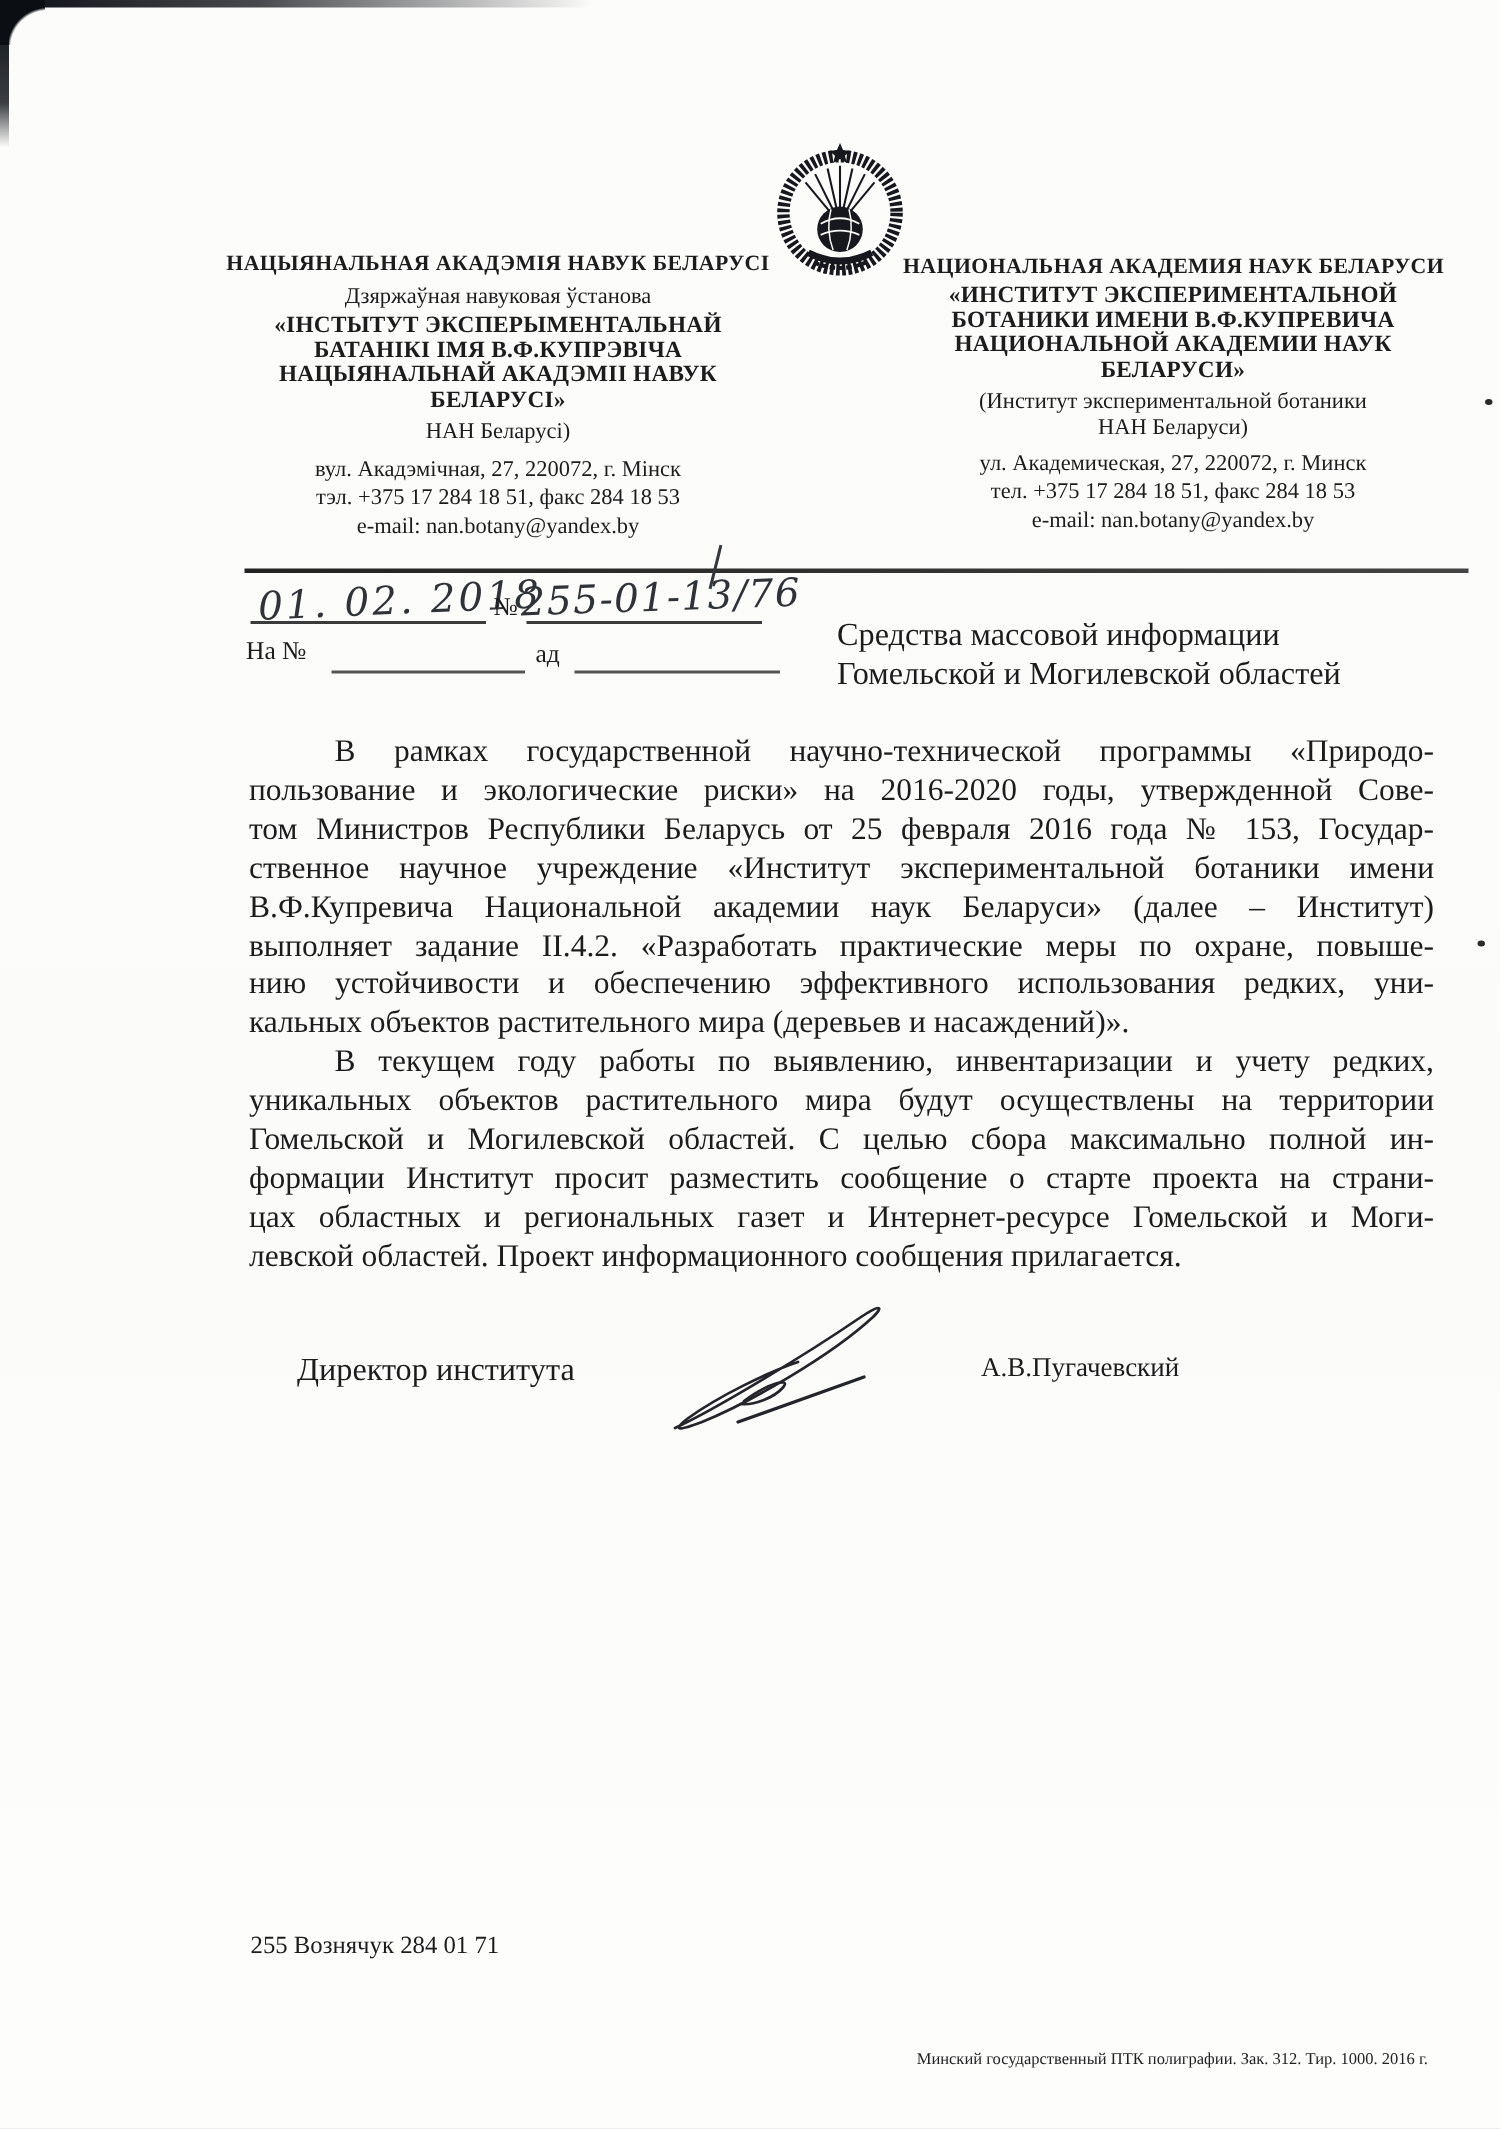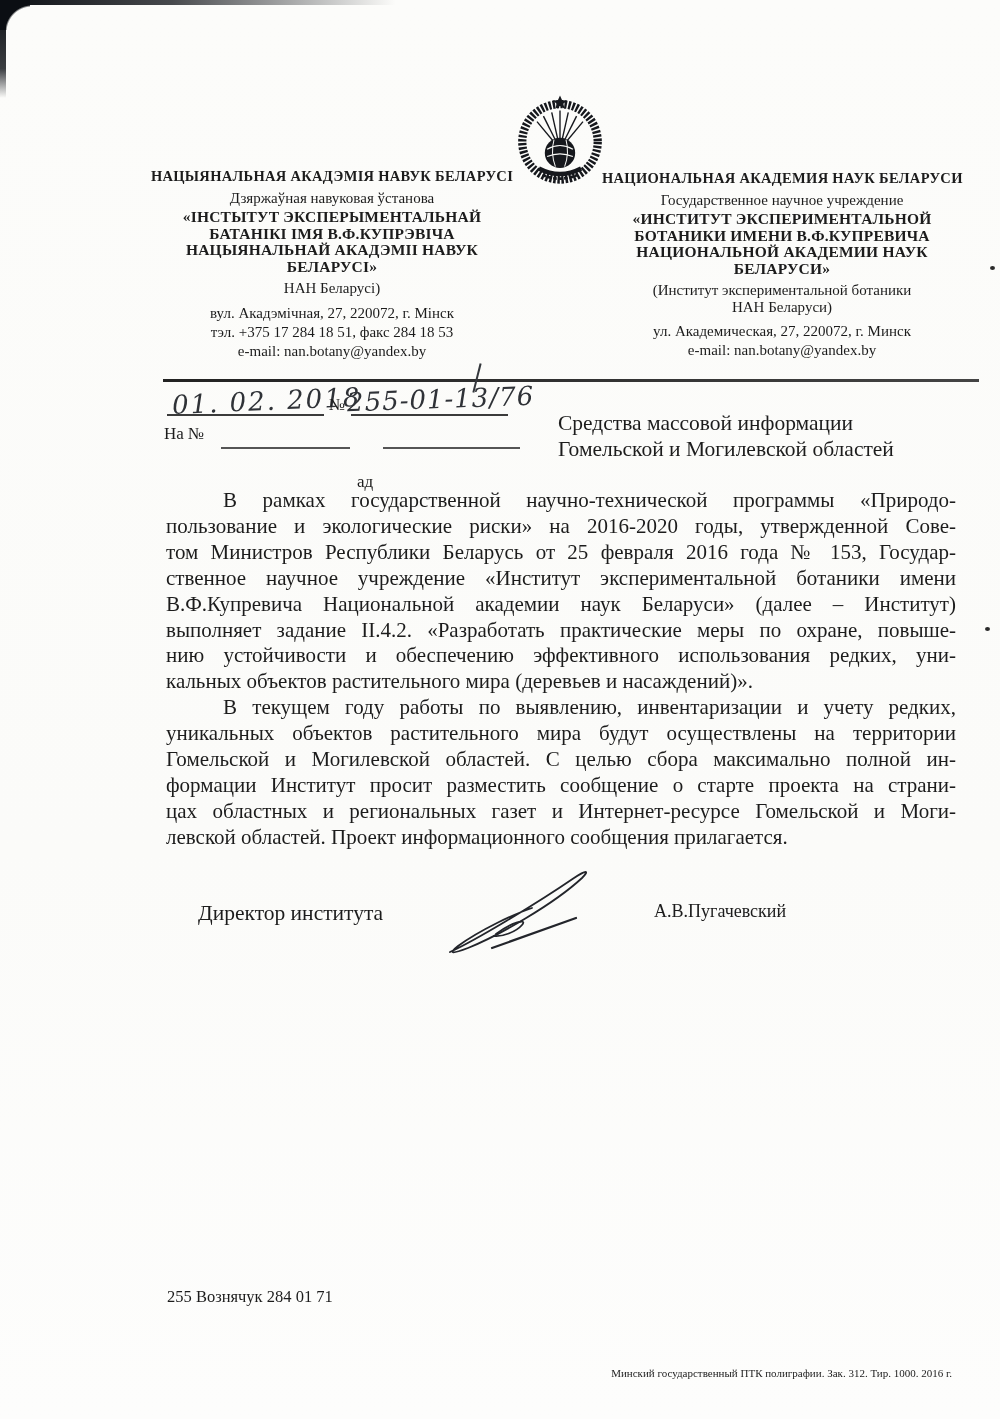--- a/index.html
+++ b/index.html
@@ -42,21 +42,21 @@
   .pen-stroke{position:absolute;left:476px;top:363px;width:2px;height:30px;
     background:#34373c;transform:rotate(14deg);}
   .uline{position:absolute;height:2px;background:#3b3b3b;}
   .ul-date{left:167px;top:414px;width:157px;}
   .ul-number{left:351px;top:414px;width:157px;}
   .ul-replyno{left:221px;top:447px;width:129px;height:1.5px;background:#555;}
   .ul-replyfrom{left:383px;top:447px;width:137px;height:1.5px;background:#555;}
   .plabel{position:absolute;font-size:17px;white-space:nowrap;}
   .lbl-no{left:329px;top:395px;}
   .lbl-nano{left:164px;top:424px;}
-  .lbl-ad{left:357px;top:426px;margin-top:46px;}
+  .lbl-ad{left:357px;top:426px;}
   
   .recipient{position:absolute;left:558px;top:410px;width:410px;}
   .recipient-line{font-size:21.5px;line-height:26px;}
   
   .body-text{position:absolute;left:166px;top:488px;width:790px;}
   .body-line{font-size:21px;line-height:25.9px;text-align:justify;text-align-last:justify;
     white-space:normal;}
   .paragraph .body-line:first-child{text-indent:57px;}
   .paragraph .body-line:last-child{text-align-last:left;}
   
@@ -116,33 +116,33 @@
       </div>
     <div class="addr">
         <div class="addr-line">вул. Акадэмічная, 27, 220072, г. Мінск</div>
         <div class="addr-line">тэл. +375 17 284 18 51, факс 284 18 53</div>
         <div class="addr-line">e-mail: nan.botany@yandex.by</div>
       </div>
   </div>
 
   <div class="hdr hdr-right">
     <div class="academy">НАЦИОНАЛЬНАЯ АКАДЕМИЯ НАУК БЕЛАРУСИ</div>
-    <div class="orgtype">Государственное научное учреждение</div>
     <div class="orgname">
         <div class="orgname-line">«ИНСТИТУТ ЭКСПЕРИМЕНТАЛЬНОЙ</div>
         <div class="orgname-line">БОТАНИКИ ИМЕНИ В.Ф.КУПРЕВИЧА</div>
         <div class="orgname-line">НАЦИОНАЛЬНОЙ АКАДЕМИИ НАУК</div>
         <div class="orgname-line">БЕЛАРУСИ»</div>
       </div>
     <div class="orgshort">
         <div class="orgshort-line">(Институт экспериментальной ботаники</div>
         <div class="orgshort-line">НАН Беларуси)</div>
       </div>
     <div class="addr">
         <div class="addr-line">ул. Академическая, 27, 220072, г. Минск</div>
+        <div class="addr-line">тел. +375 17 284 18 51, факс 284 18 53</div>
         <div class="addr-line">e-mail: nan.botany@yandex.by</div>
       </div>
   </div>
 
   <div class="rule"></div>
 
   <div class="hw hw-date">01. 02. 2018</div>
   <div class="uline ul-date"></div>
   <div class="plabel lbl-no">№</div>
   <div class="hw hw-number">255-01-13/76</div>

